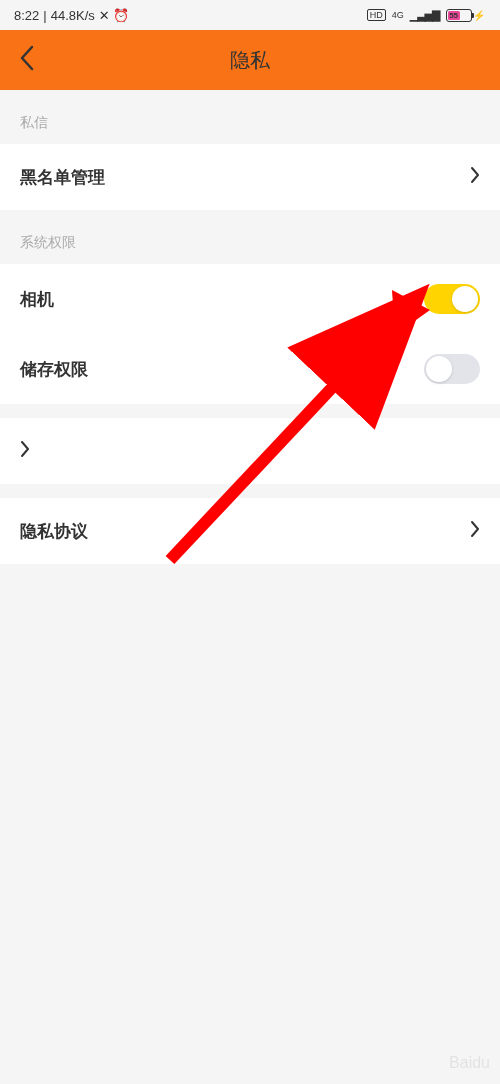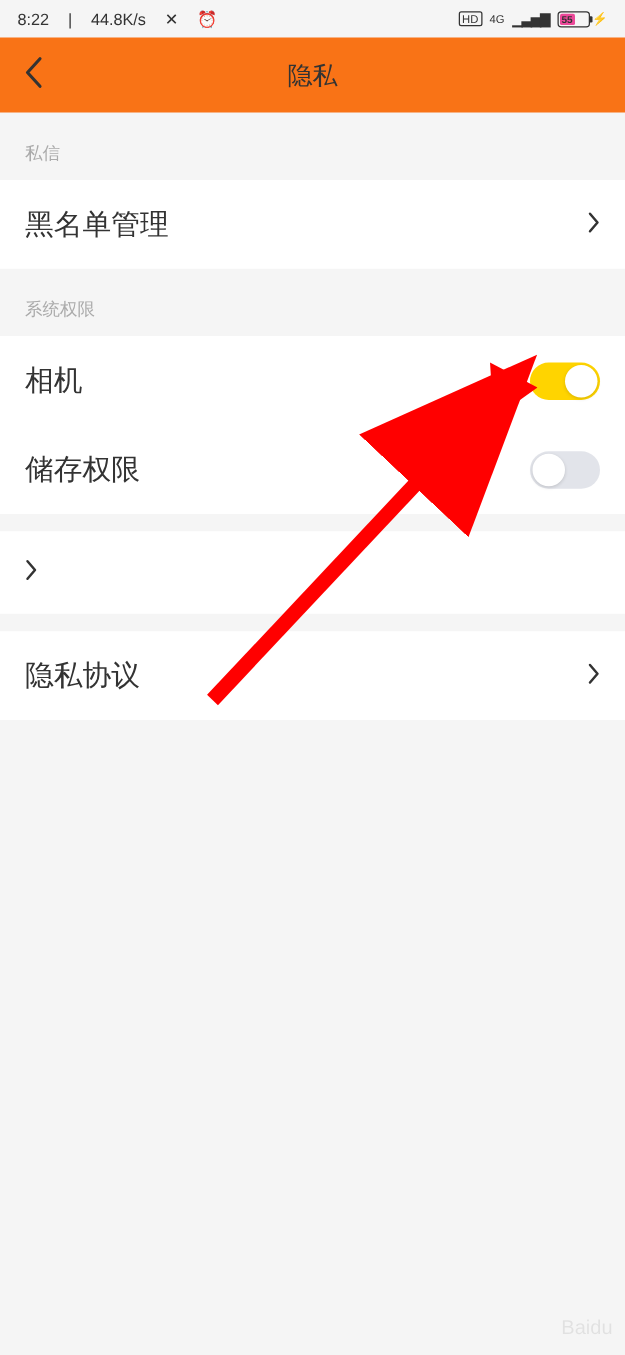--- a/index.html
+++ b/index.html
@@ -22,21 +22,21 @@
       justify-content: space-between;
       align-items: center;
       padding: 0 14px;
       font-size: 13px;
       font-weight: 500;
       color: #333;
     }
     .status-left {
       display: flex;
       align-items: center;
-      gap: 15px;
+      gap: 4px;
     }
     .status-right {
       display: flex;
       align-items: center;
       gap: 6px;
     }
     .battery {
       display: inline-flex;
       align-items: center;
       gap: 2px;
@@ -100,22 +100,23 @@
       padding: 24px 20px 12px;
       font-size: 14px;
       color: #aaa;
     }
     .list-item {
       background: #fff;
       padding: 20px 20px;
       display: flex;
       justify-content: space-between;
       align-items: center;
-      font-size: 23px;
-      color: #333;
+      font-size: 17px;
+      color: #333;
+      font-weight: bold;
     }
     .list-item + .list-item {
       border-top: 0;
     }
     .chevron {
       color: #333;
       font-size: 22px;
       font-weight: 300;
     }
     .toggle {

